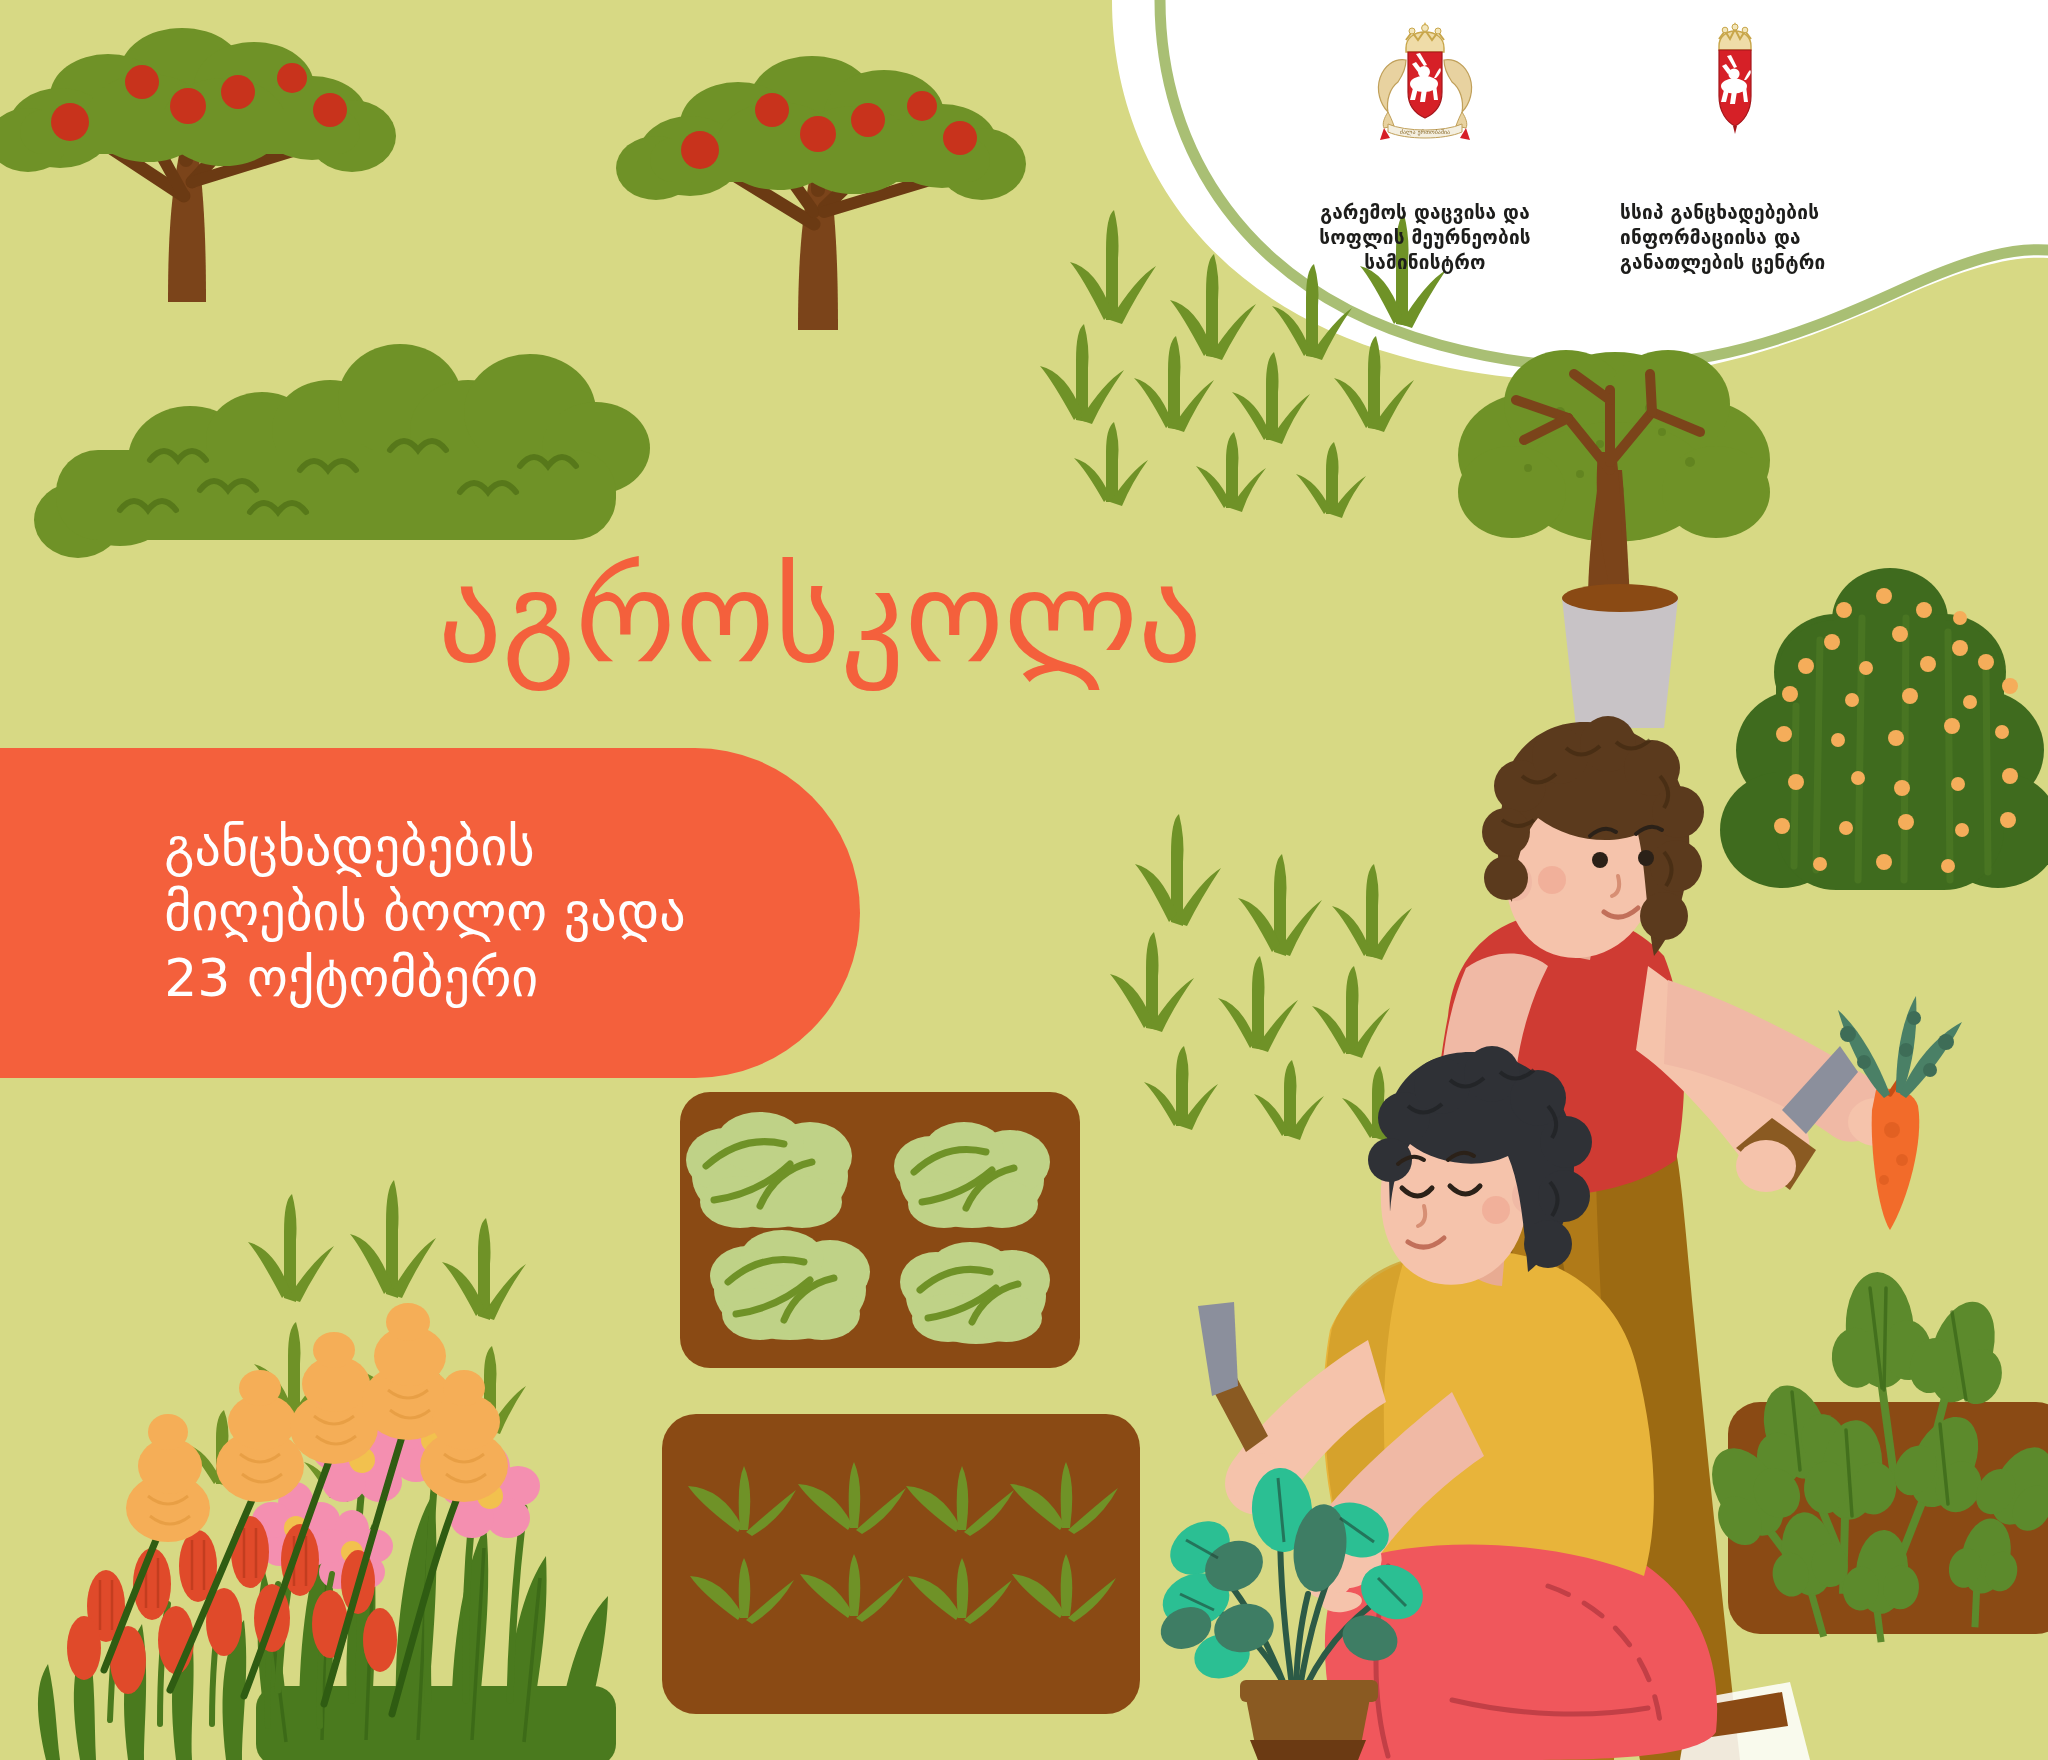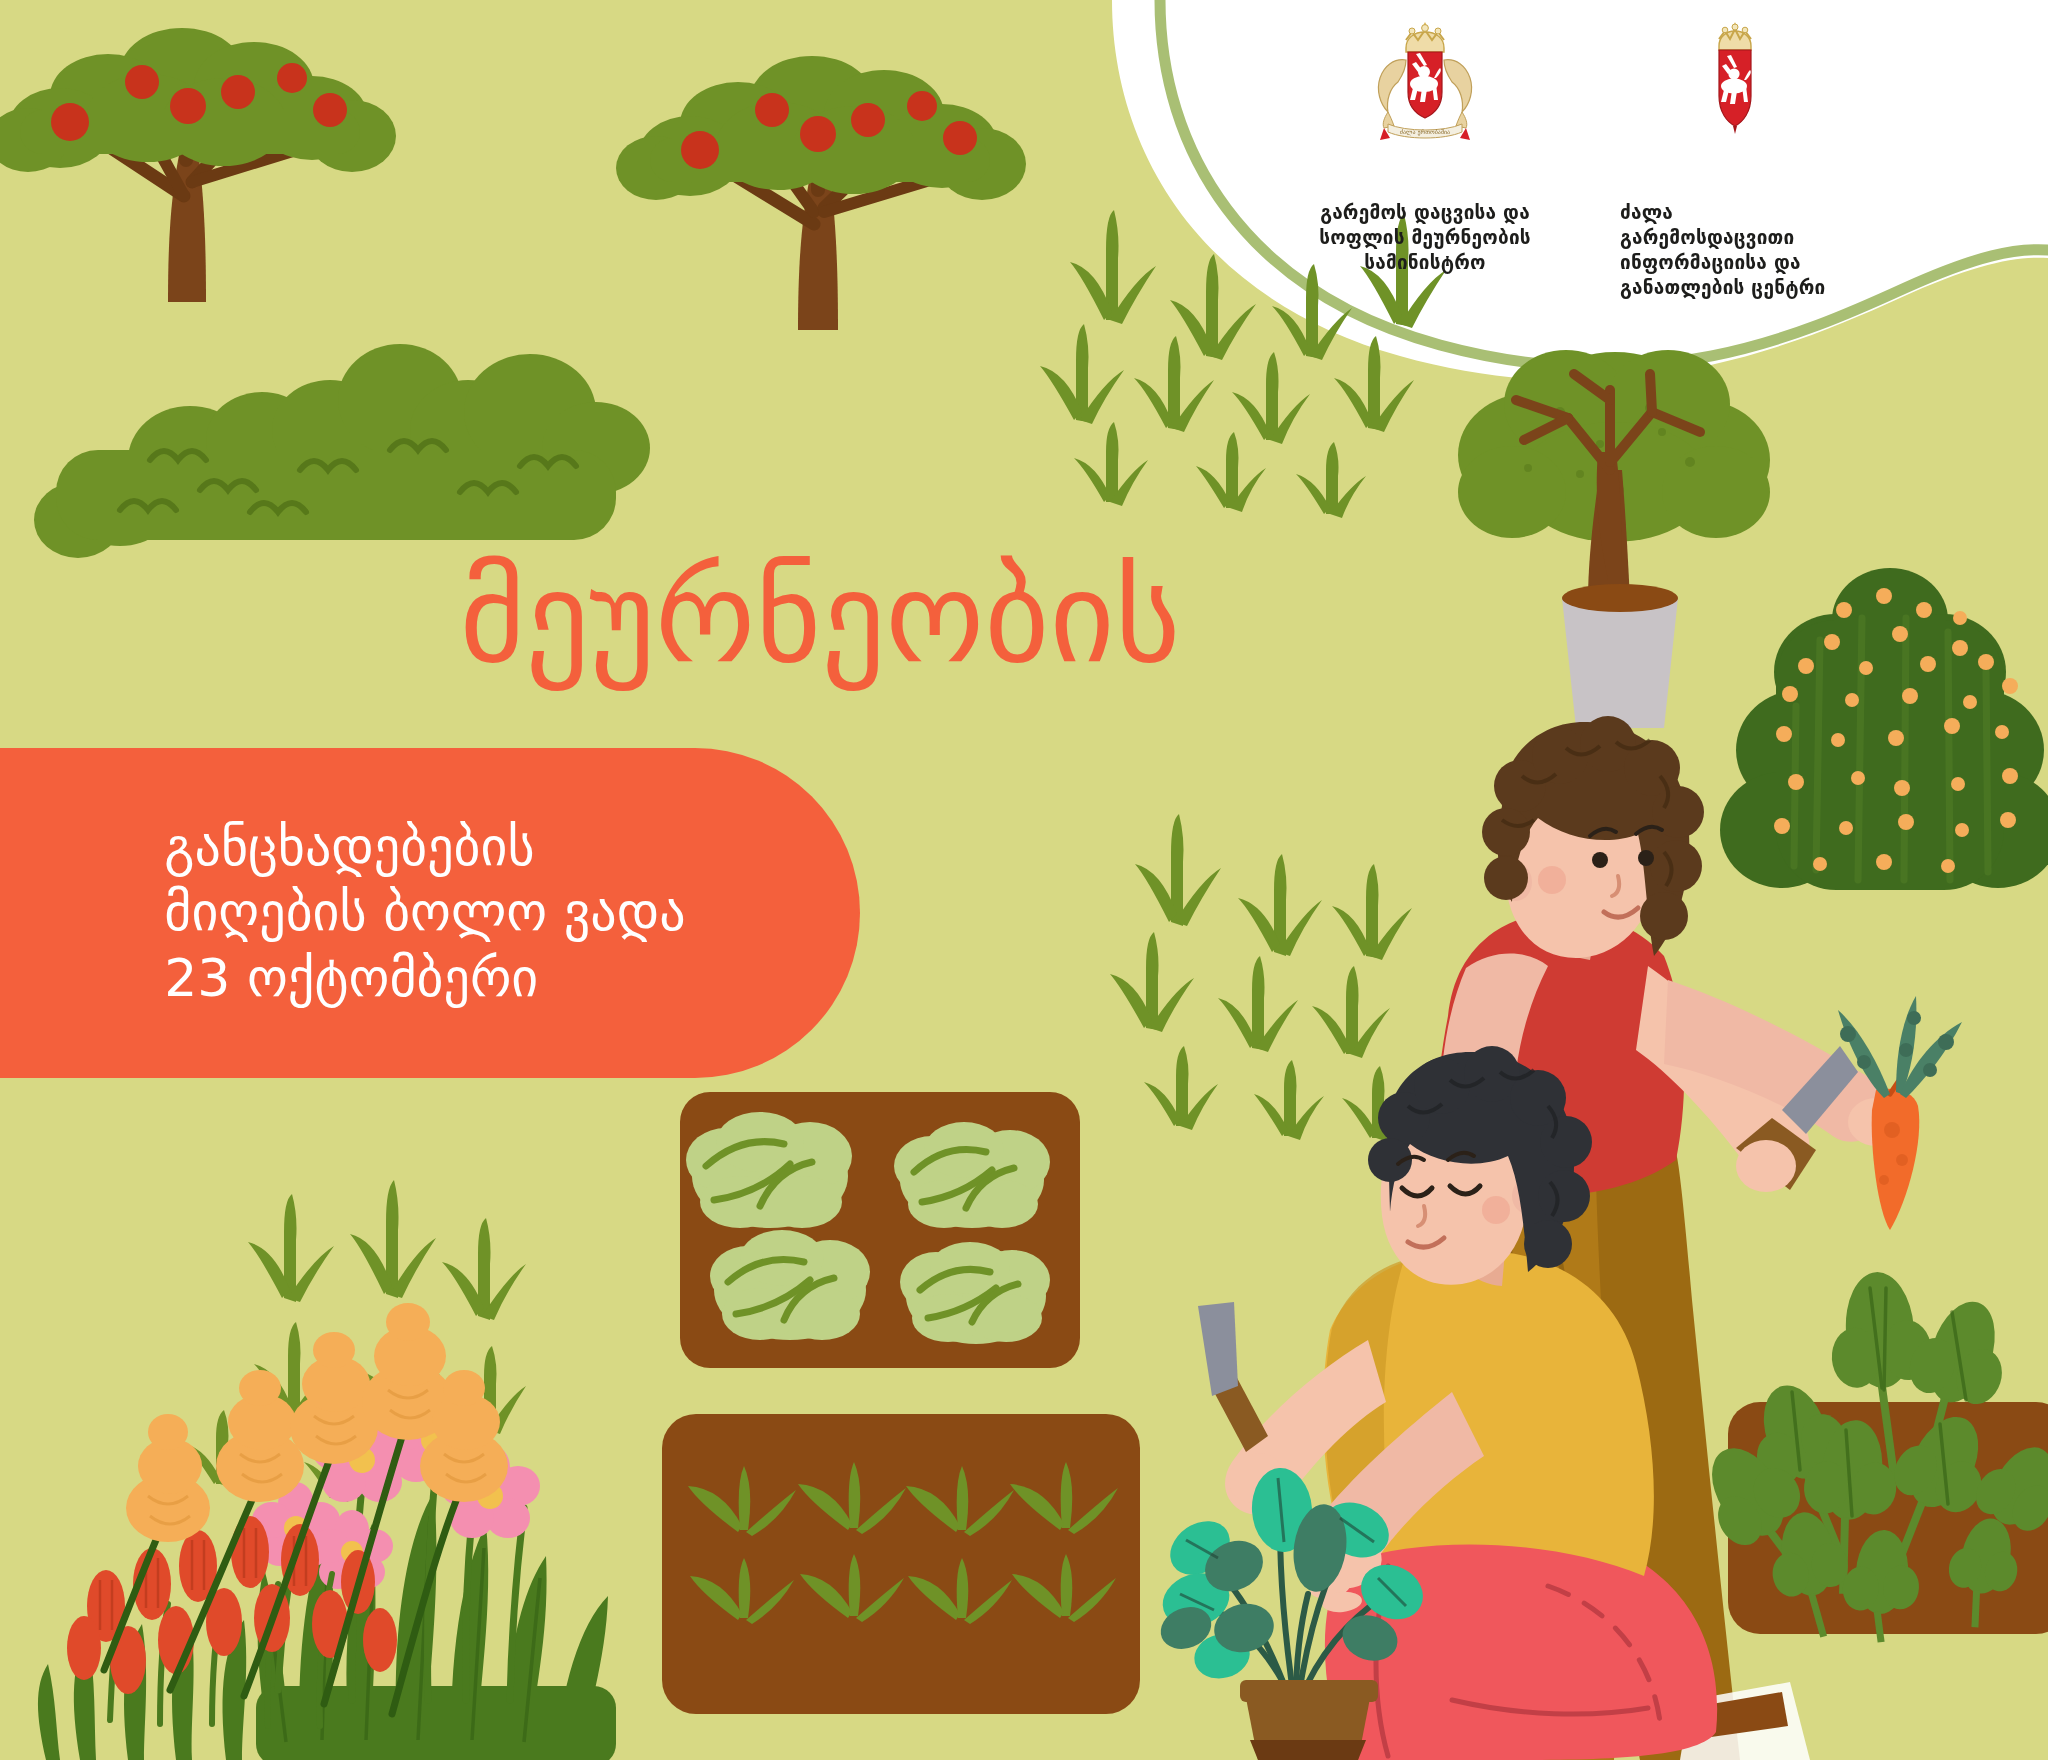--- a/index.html
+++ b/index.html
@@ -1075,25 +1075,25 @@
           <path d="M26,68 L22,84 L27,84 L30,72 Z"></path>
           <path d="M33,72 L31,86 L36,86 L38,73 Z"></path>
           <path d="M43,68 L45,84 L49,84 L47,68 Z"></path>
           <path d="M47,62 C51,58 53,54 51,52 C49,54 47,58 45,62 Z"></path>
           <circle cx="35" cy="56" r="5.6"></circle>
           <path d="M35,50 L28,38 L32,37 L38,49 Z"></path>
           <path d="M29,56 L23,48 L27,46 L33,54 Z"></path>
         </g>
         <path d="M34,108 L36,116 L38,108 Z" fill="#a4161b"></path>
       </svg>
-      <div class="logo-caption">ძალა გარემოსდაცვითი ინფორმაციისა და განათლების ცენტრი</div>
+      <div class="logo-caption">სსიპ განცხადებების ინფორმაციისა და განათლების ცენტრი</div>
     </div>
   </div>
 
-  <div id="title">მეურნეობის</div>
+  <div id="title">აგროსკოლა</div>
 
   <div id="banner">
     <div id="banner-text">განცხადებების
 მიღების ბოლო ვადა
 23 ოქტომბერი</div>
   </div>
 
 </div>
 
 </body></html>

